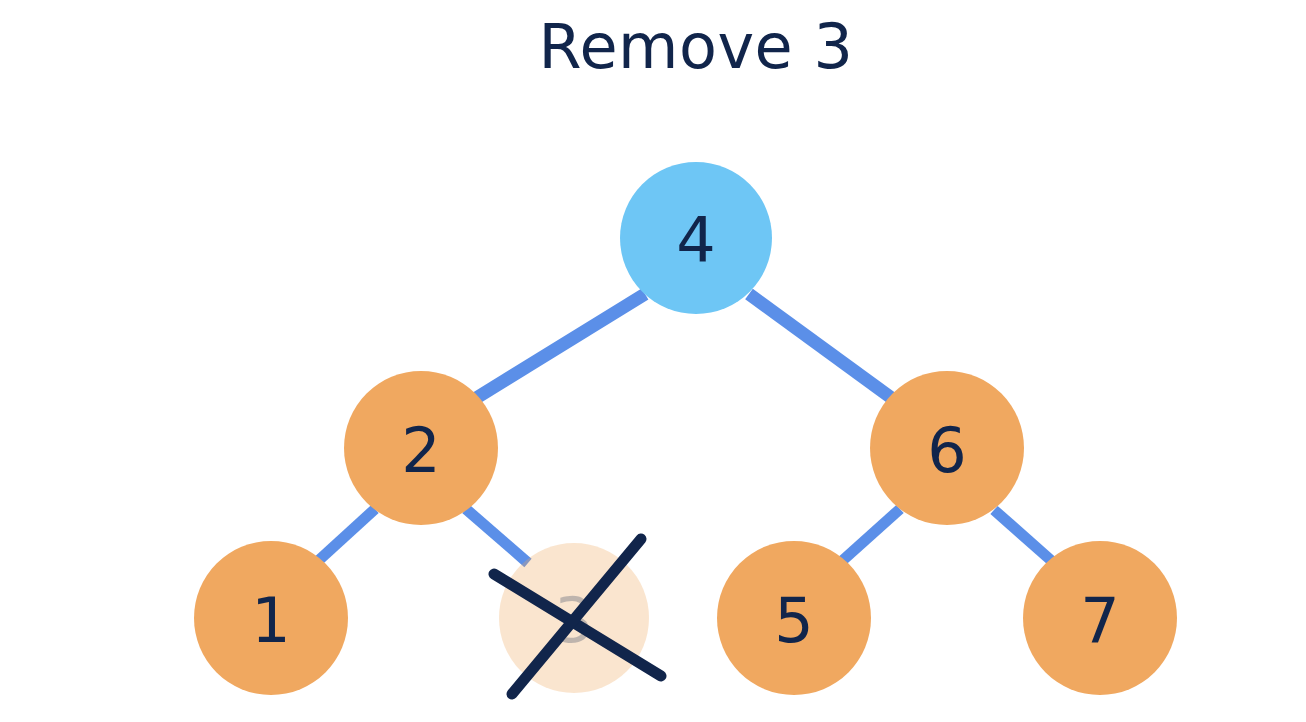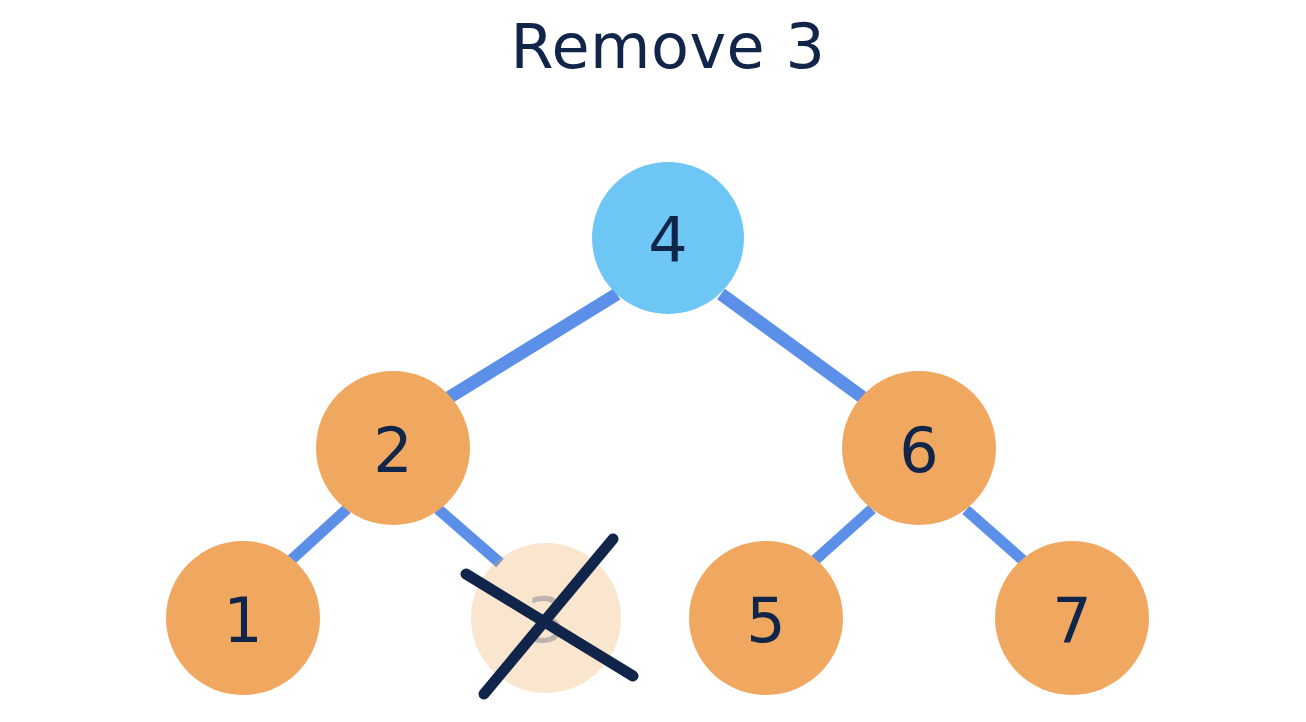--- a/index.html
+++ b/index.html
@@ -11,20 +11,21 @@
     width: 1306px;
     height: 722px;
     overflow: hidden;
     font-family: "DejaVu Sans", sans-serif;
   }
   #canvas-root {
     position: relative;
     width: 1040px;
     height: 722px;
     background: #ffffff;
+    padding-left: 28px;
   }
   #tree-svg {
     display: block;
     width: 1306px;
     height: 722px;
   }
   .diagram-title {
     font-family: "DejaVu Sans", sans-serif;
     font-size: 62px;
     font-weight: 400;

